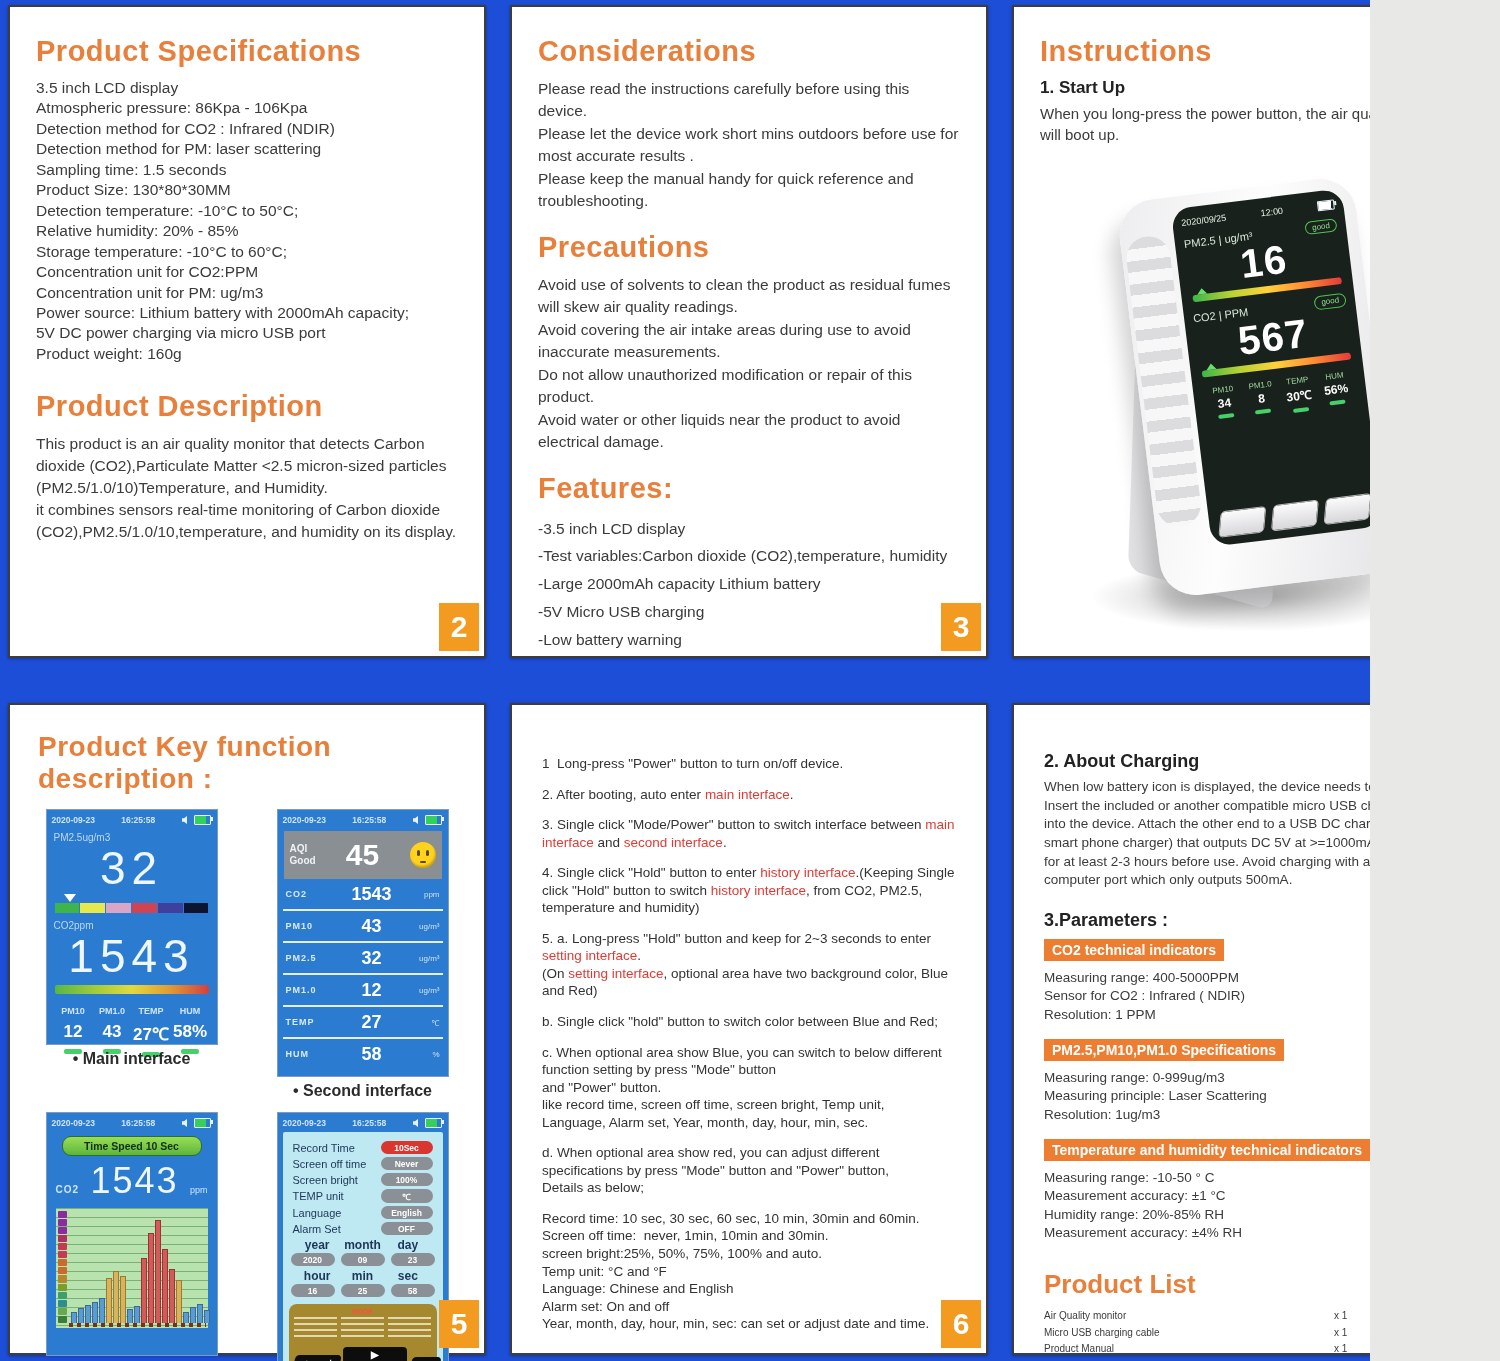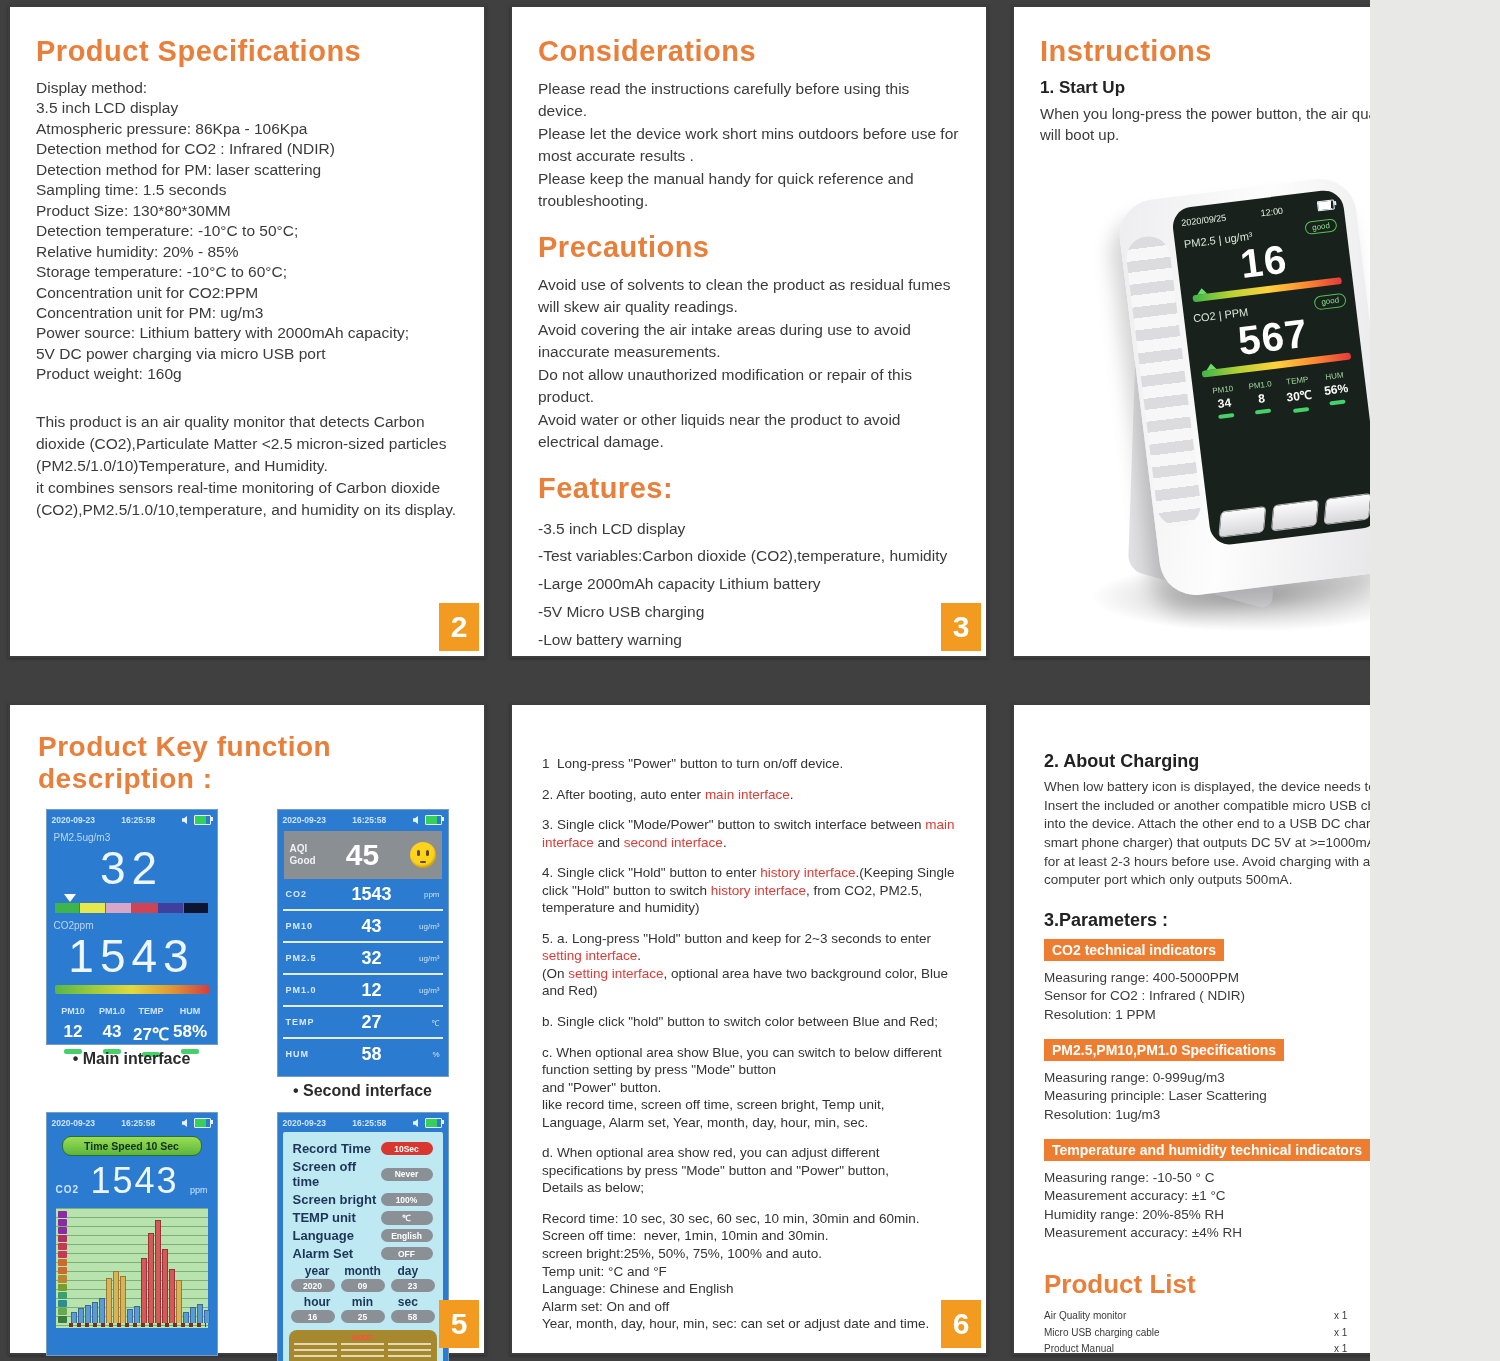--- a/index.html
+++ b/index.html
@@ -1,16 +1,16 @@
 <!DOCTYPE html>
 <html><head>
 <meta charset="utf-8">
 <style>
   html,body{margin:0;padding:0;background:#e8e8e6;}
-  .canvas{position:relative;width:1370px;height:1361px;background:#404040;
+  .canvas{position:relative;width:1370px;height:1361px;background:#1d4ed8;
     font-family:"Liberation Sans",sans-serif;color:#3b3b3b;overflow:hidden;}
   .panel{position:absolute;background:#fff;border:2px solid #3d3d3d;box-shadow:0 1px 3px rgba(0,0,0,.35);box-sizing:border-box;}
   #p2{left:8px;top:5px;width:478px;height:653px;}
   #p3{left:510px;top:5px;width:478px;height:653px;}
   #p4{left:1012px;top:5px;width:478px;height:653px;}
   #p5{left:8px;top:703px;width:478px;height:652px;}
   #p6{left:510px;top:703px;width:478px;height:652px;}
   #p7{left:1012px;top:703px;width:478px;height:652px;}
   .pad{padding:28px 26px;position:relative;height:100%;box-sizing:border-box;}
   .h-orange{color:#e87f3a;font-weight:bold;font-size:29px;margin:0 0 10px 0;letter-spacing:.5px;}
@@ -117,21 +117,21 @@
   .h-ticks span{flex:1;width:100%;display:block;border-radius:1px;}
   .h-bar{flex:0 0 6px;}
   .h-bar.blue{background:#5a9bd4;border:1px solid #3a6b98;border-bottom:none;box-sizing:border-box;}
   .h-bar.tan{background:#d9b35c;border:1px solid #9c7b30;border-bottom:none;box-sizing:border-box;}
   .h-bar.red{background:#d45a5a;border:1px solid #953535;border-bottom:none;box-sizing:border-box;}
   .h-dots{position:absolute;left:13px;right:2px;bottom:1px;height:4px;
     background:repeating-linear-gradient(to right,#7a3020 0 4px,transparent 4px 8px);}
   
   .set-panel{background:#bfe9f2;margin-top:4px;padding:6px 4px 6px;border-radius:2px;}
   .set-row{display:flex;justify-content:space-between;align-items:center;margin:3px 6px;}
-  .set-row .l{font-size:13px;font-weight:bold;color:#1d3557;}
+  .set-row .l{font-size:11px;font-weight:normal;color:#1d3557;}
   .set-badge{background:#8a9096;color:#fff;font-size:8.5px;font-weight:bold;border-radius:8px;
     min-width:52px;text-align:center;padding:1.5px 4px;box-sizing:border-box;}
   .set-badge[data-variant="red"]{background:#d8362e;}
   .trip{display:flex;justify-content:space-between;margin:3px 8px 1px;}
   .trip .tl{width:46px;text-align:center;font-size:12px;font-weight:bold;color:#1d3557;}
   .tripb{display:flex;justify-content:space-between;margin:1px 4px;}
   .tripb .set-badge{min-width:44px;}
   .gold{background:#a6892f;border-radius:8px;margin:7px 2px 0;padding:4px 5px 7px;}
   .gold-title{color:#ff4d40;font-size:7px;font-weight:bold;text-align:center;}
   .gold-lines{display:flex;gap:4px;margin-top:2px;}
@@ -144,37 +144,37 @@
 </style>
 </head>
 <body>
 
 <div class="canvas">
 
   <div class="panel" id="p2">
     <div class="pad">
       <div class="h-orange">Product Specifications</div>
       <div class="spec-list">
-          <div class="line">Display method:</div>
           <div class="line">3.5 inch LCD display</div>
           <div class="line">Atmospheric pressure: 86Kpa - 106Kpa</div>
           <div class="line">Detection method for CO2 : Infrared (NDIR)</div>
           <div class="line">Detection method for PM: laser scattering</div>
           <div class="line">Sampling time: 1.5 seconds</div>
           <div class="line">Product Size: 130*80*30MM</div>
           <div class="line">Detection temperature: -10°C to 50°C;</div>
           <div class="line">Relative humidity: 20% - 85%</div>
           <div class="line">Storage temperature: -10°C to 60°C;</div>
           <div class="line">Concentration unit for CO2:PPM</div>
           <div class="line">Concentration unit for PM: ug/m3</div>
           <div class="line">Power source: Lithium battery with 2000mAh capacity;</div>
           <div class="line">5V DC power charging via micro USB port</div>
           <div class="line">Product weight: 160g</div>
         </div>
       <div class="gap"></div>
+      <div class="h-orange">Product Description</div>
       <div class="para">This product is an air quality monitor that detects Carbon dioxide (CO2),Particulate Matter &lt;2.5 micron-sized particles (PM2.5/1.0/10)Temperature, and Humidity.
 it combines sensors real-time monitoring of Carbon dioxide (CO2),PM2.5/1.0/10,temperature, and humidity on its display.</div>
       <div class="pagebadge">2</div>
     </div>
   </div>
 
   <div class="panel" id="p3">
     <div class="pad">
       <div class="h-orange">Considerations</div>
       <div class="cons">

